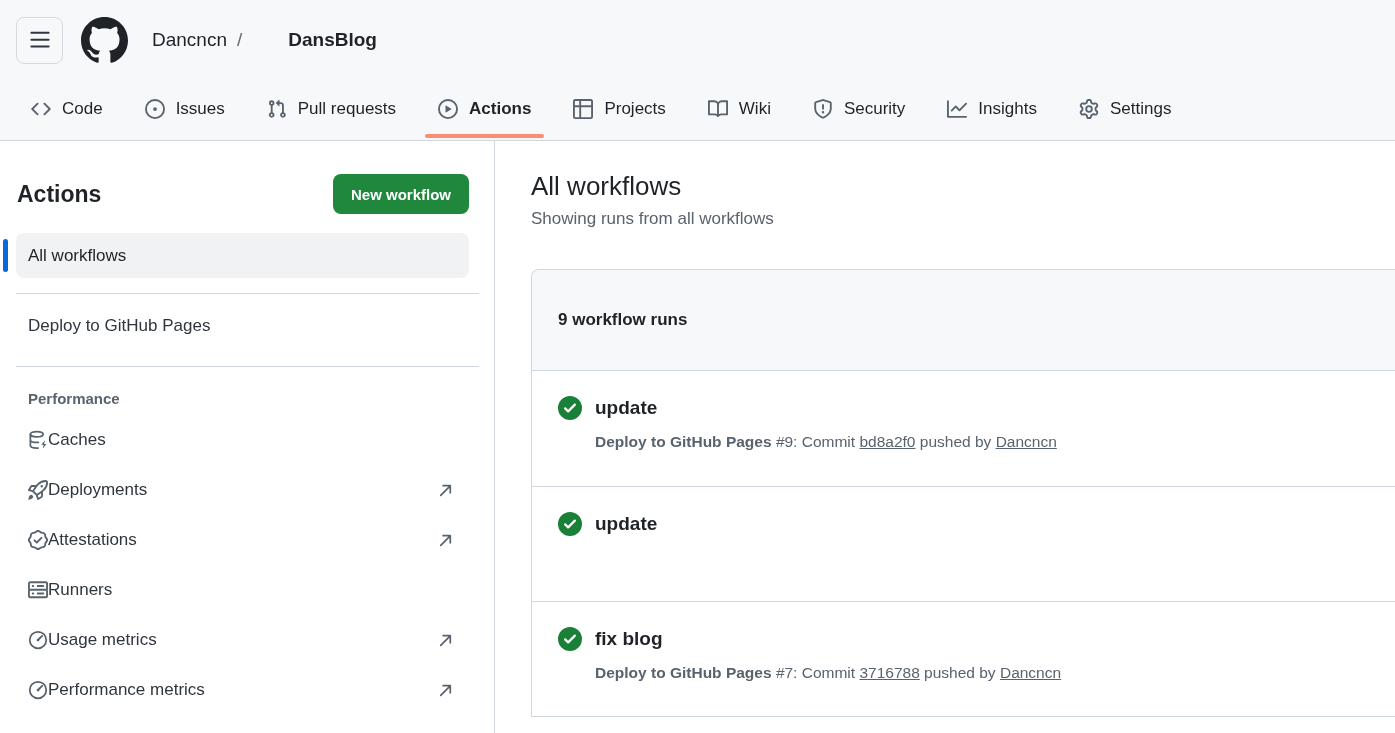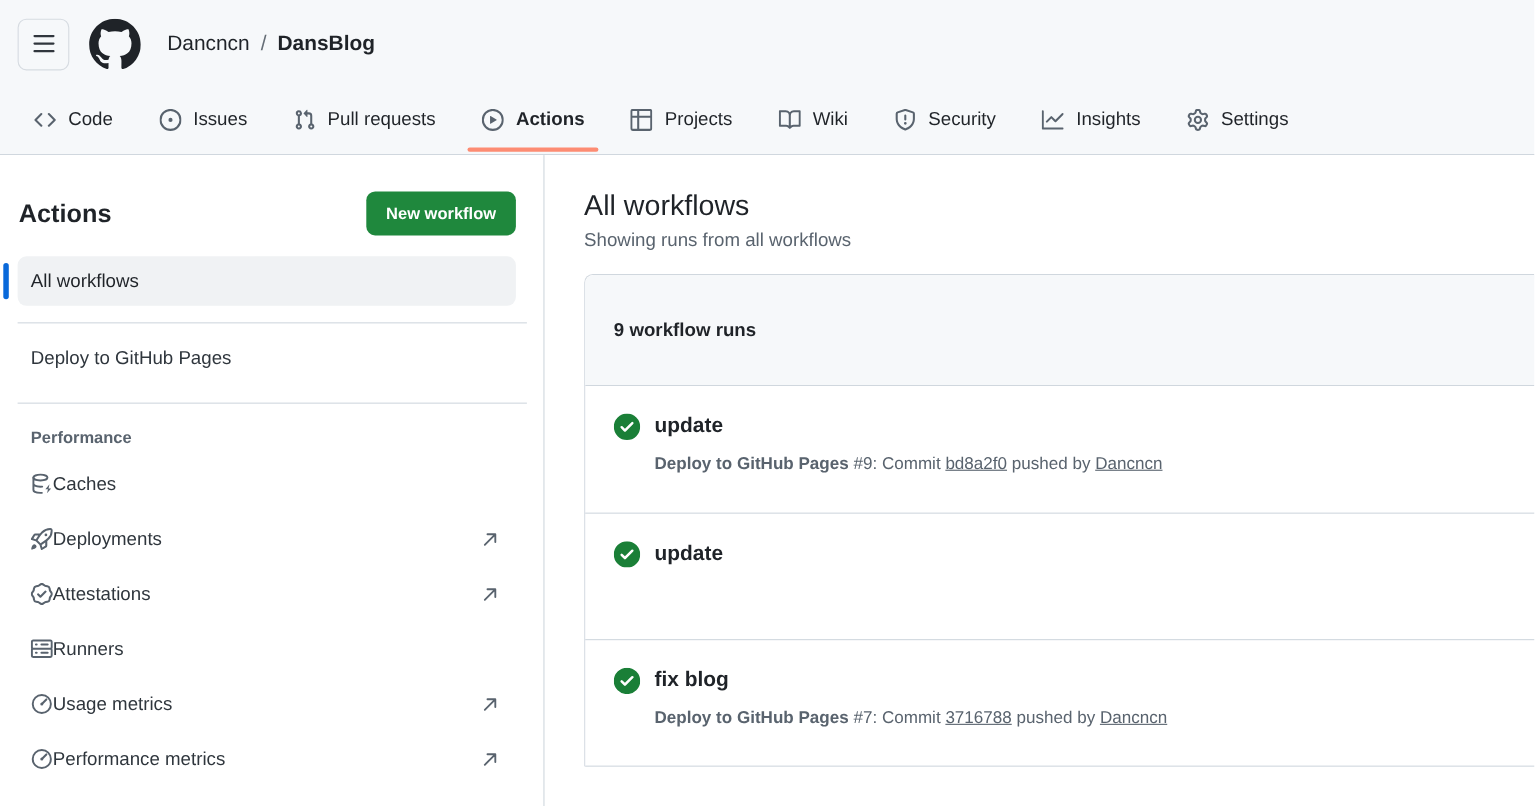--- a/index.html
+++ b/index.html
@@ -21,21 +21,21 @@
   
   .app-header{background:var(--header-bg);border-bottom:1px solid var(--border);}
   .header-top{display:flex;align-items:center;gap:18px;padding:16px 16px 0 16px;height:64px;}
   .hamburger-btn{width:47px;height:47px;border:1px solid #d6dbe1;border-radius:8px;background:var(--header-bg);
     display:flex;align-items:center;justify-content:center;cursor:pointer;}
   .hamburger-btn svg{width:22px;height:22px;fill:#30363d;}
   .gh-logo{width:47px;height:47px;fill:#1f2328;display:block;}
   .breadcrumb{display:flex;align-items:center;gap:10px;font-size:19px;margin-left:6px;}
   .breadcrumb .owner{color:var(--text);text-decoration:none;cursor:pointer;}
   .breadcrumb .slash{color:#656d76;}
-  .breadcrumb .repo{color:var(--text);font-weight:700;text-decoration:none;cursor:pointer;}
+  .breadcrumb .repo{color:var(--text);font-weight:700;text-decoration:none;cursor:pointer;margin-left:36px;}
 
   .repo-tabs{display:flex;align-items:stretch;padding:0 10px;margin-top:14px;text-align:right;}
   .tab{display:flex;align-items:center;gap:11px;padding:0 13px;margin:0 8px;height:62px;
     font-size:17px;color:var(--text);text-decoration:none;position:relative;cursor:pointer;}
   .tab svg{width:20px;height:20px;fill:var(--muted);flex:none;}
   .tab.active{font-weight:700;}
   .tab.active::after{content:"";position:absolute;left:0;right:0;bottom:2px;height:4px;
     border-radius:3px;background:var(--underline);}
 
   
@@ -56,21 +56,21 @@
   .mgmt-header{font-size:15px;font-weight:700;color:var(--muted);margin:23px 0 8px 12px;}
   .mgmt-item{height:50px;display:flex;align-items:center;gap:0;padding:0 12px;border-radius:8px;
     font-size:17px;color:var(--item-text);cursor:pointer;}
   .mgmt-item svg.li{width:20px;height:20px;flex:none;}
   .mgmt-item .lbl{flex:1;}
   .mgmt-item svg.ext{width:17px;height:17px;flex:none;margin-right:3px;}
 
   main.main{flex:1;padding:30px 0 0 36px;min-width:0;}
   .main-title{font-size:26px;font-weight:400;color:var(--text);}
   .main-subtitle{font-size:17px;color:var(--muted);margin-top:7px;}
-  .runs-card{margin-top:20px;border-top:1px solid var(--border);border-left:1px solid var(--border);
+  .runs-card{margin-top:40px;border-top:1px solid var(--border);border-left:1px solid var(--border);
     border-radius:8px 0 0 0;}
   .runs-card-header{background:var(--header-bg);height:101px;display:flex;align-items:center;
     padding:0 26px;border-bottom:1px solid var(--border);border-radius:8px 0 0 0;}
   .runs-count{font-size:17px;font-weight:700;color:var(--text);}
   .run-row{height:115px;padding:25px 16px 0 26px;display:flex;gap:13px;}
   .run-row + .run-row{border-top:1px solid var(--border);}
   .run-rows{border-bottom:1px solid var(--border);}
   .run-status svg{width:24px;height:24px;fill:var(--success);display:block;}
   .run-title{font-size:19px;font-weight:700;color:var(--text);line-height:24px;text-decoration:none;display:inline-block;cursor:pointer;}
   .run-subline{margin-top:12px;font-size:15.5px;color:var(--muted);line-height:20px;}

